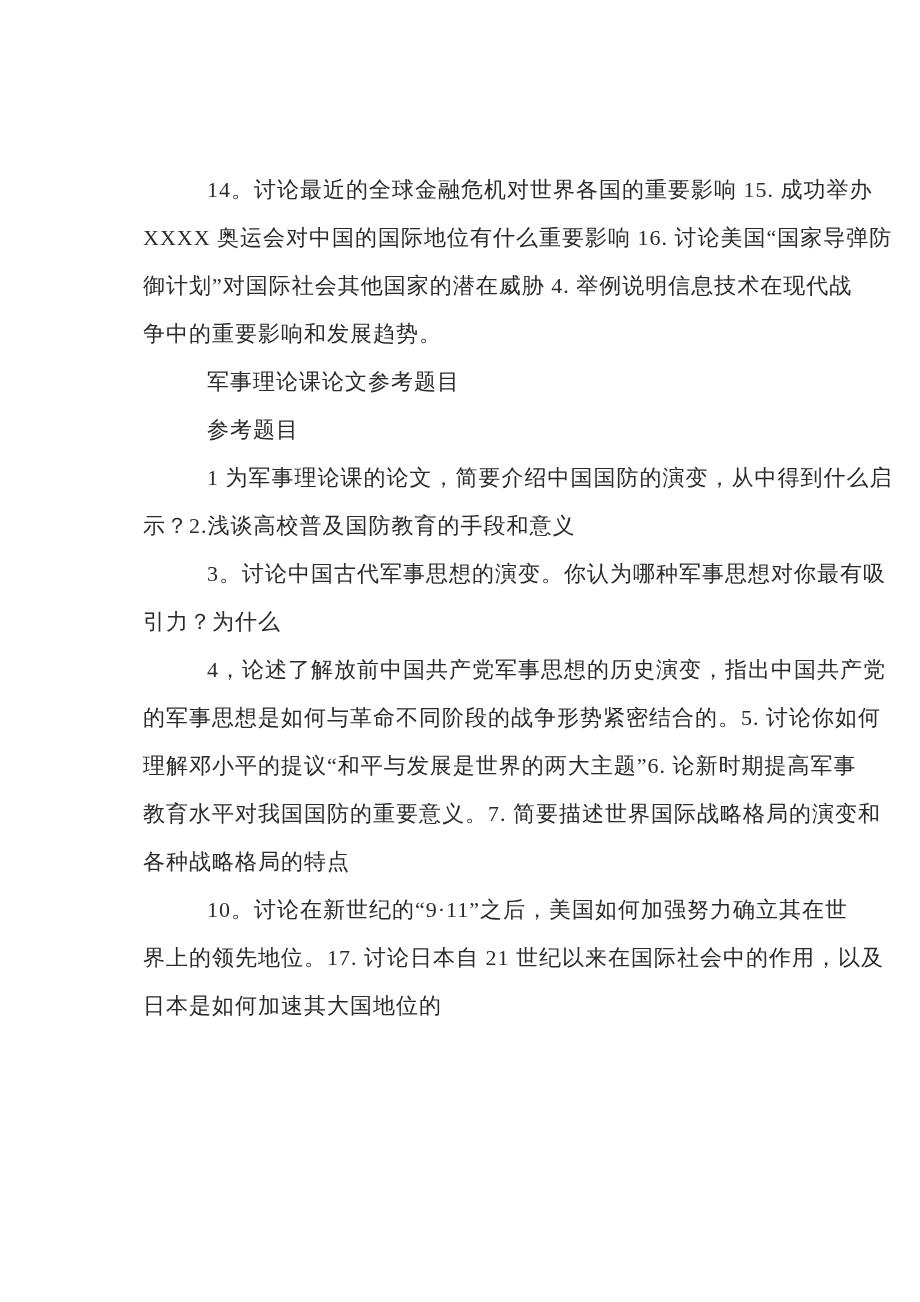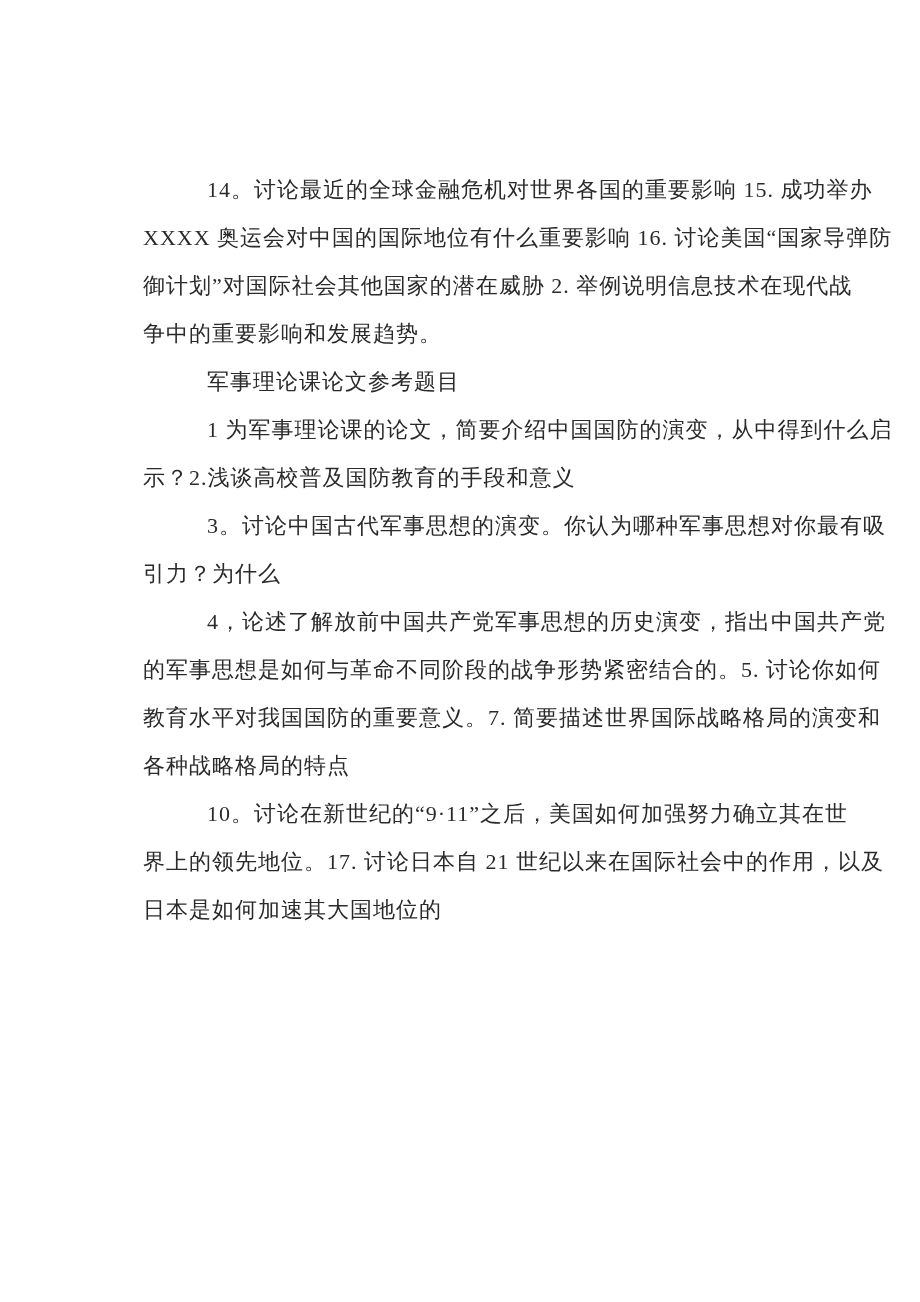--- a/index.html
+++ b/index.html
@@ -35,28 +35,30 @@
     padding-left: 64px;
   }
 </style>
 </head>
 <body>
 
 <div class="doc-page" style="background: rgb(255, 255, 255); color: rgb(42, 42, 42);">
   <div class="text-body">
       <div class="text-line indent">14。讨论最近的全球金融危机对世界各国的重要影响 15. 成功举办</div>
       <div class="text-line">XXXX 奥运会对中国的国际地位有什么重要影响 16. 讨论美国“国家导弹防</div>
-      <div class="text-line">御计划”对国际社会其他国家的潜在威胁 2. 举例说明信息技术在现代战</div>
+      <div class="text-line">御计划”对国际社会其他国家的潜在威胁 4. 举例说明信息技术在现代战</div>
       <div class="text-line">争中的重要影响和发展趋势。</div>
       <div class="text-line indent">军事理论课论文参考题目</div>
+      <div class="text-line indent">参考题目</div>
       <div class="text-line indent">1 为军事理论课的论文，简要介绍中国国防的演变，从中得到什么启</div>
       <div class="text-line">示？2.浅谈高校普及国防教育的手段和意义</div>
       <div class="text-line indent">3。讨论中国古代军事思想的演变。你认为哪种军事思想对你最有吸</div>
       <div class="text-line">引力？为什么</div>
       <div class="text-line indent">4，论述了解放前中国共产党军事思想的历史演变，指出中国共产党</div>
       <div class="text-line">的军事思想是如何与革命不同阶段的战争形势紧密结合的。5. 讨论你如何</div>
+      <div class="text-line">理解邓小平的提议“和平与发展是世界的两大主题”6. 论新时期提高军事</div>
       <div class="text-line">教育水平对我国国防的重要意义。7. 简要描述世界国际战略格局的演变和</div>
       <div class="text-line">各种战略格局的特点</div>
       <div class="text-line indent">10。讨论在新世纪的“9·11”之后，美国如何加强努力确立其在世</div>
       <div class="text-line">界上的领先地位。17. 讨论日本自 21 世纪以来在国际社会中的作用，以及</div>
       <div class="text-line">日本是如何加速其大国地位的</div>
     </div>
 </div>
 
 </body></html>

